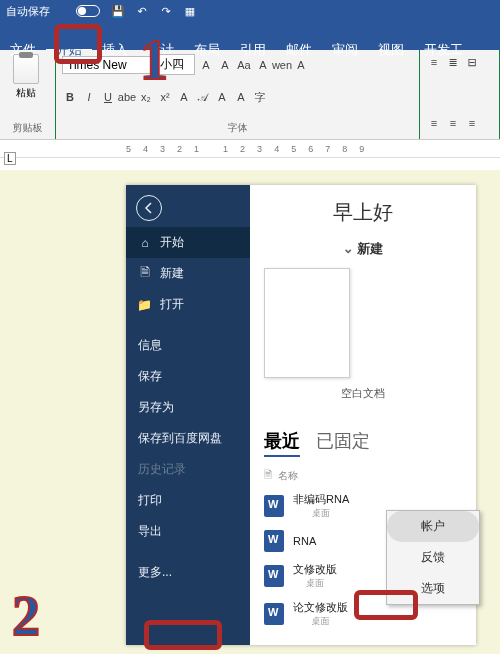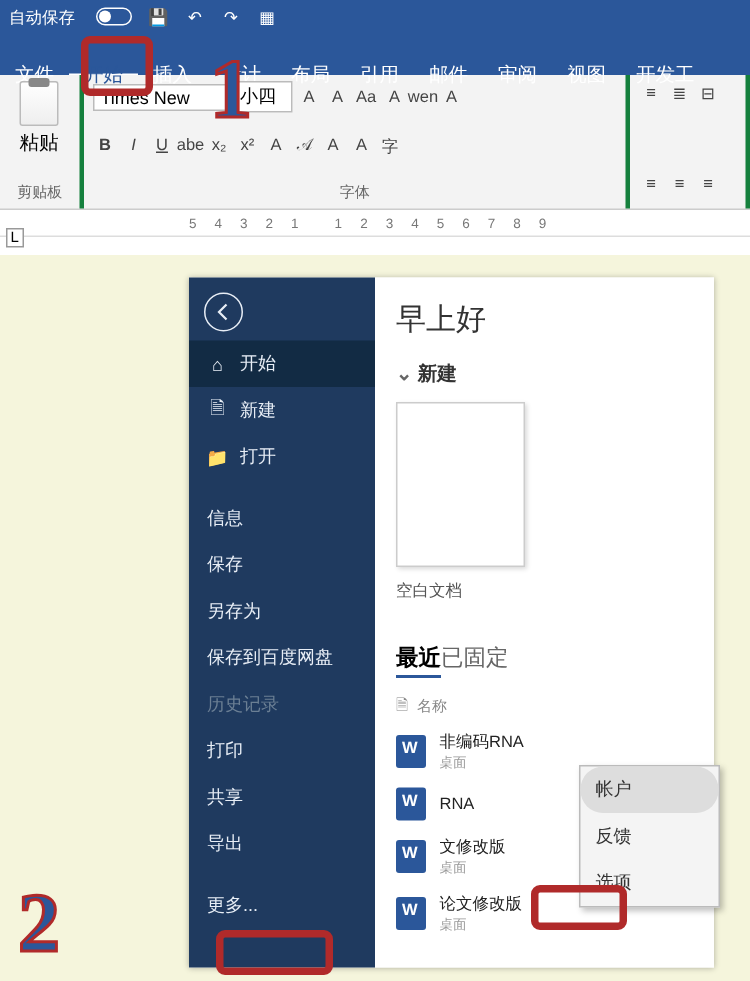--- a/index.html
+++ b/index.html
@@ -1,34 +1,34 @@
 <!DOCTYPE html>
 <html><head>
 <meta charset="utf-8">
 <style>
   * { box-sizing: border-box; margin: 0; padding: 0; font-family: "Microsoft YaHei", sans-serif; }
   body { width: 500px; height: 654px; background: #f5f5dc; position: relative; overflow: hidden; }
 
   
   .top-app { background: #fff; height: 170px; position: relative; }
   .titlebar { background: #2b579a; color: #fff; height: 22px; display: flex; align-items: center; font-size: 11px; padding: 0 6px; }
-  .titlebar .auto-save { margin-right: 8px; text-align: center; }
+  .titlebar .auto-save { margin-right: 20px; text-align: center; }
   .titlebar .toggle { width: 24px; height: 12px; border: 1px solid #fff; border-radius: 6px; margin: 0 6px; position: relative; }
   .titlebar .toggle::after { content: ""; width: 8px; height: 8px; background: #fff; border-radius: 50%; position: absolute; top: 1px; left: 1px; }
   .titlebar .qat-icon { width: 16px; height: 16px; margin: 0 4px; display: inline-flex; align-items: center; justify-content: center; }
 
   .tabs { display: flex; background: #2b579a; color: #fff; font-size: 13px; height: 28px; align-items: stretch; }
   .tab { padding: 0 10px; display: flex; align-items: center; cursor: pointer; margin-top: 27px; }
   .tab.active { background: #fff; color: #2b579a; }
 
   .ribbon { display: flex; background: #f3f3f3; height: 90px; border-bottom: 1px solid #ccc; }
-  .rg { border-right: 3px solid #15803d; padding: 4px 6px; display: flex; flex-direction: column; justify-content: space-between; }
+  .rg { border-right: 1px solid #15803d; padding: 4px 6px; display: flex; flex-direction: column; justify-content: space-between; }
   .rg-label { font-size: 10px; color: #666; text-align: center; margin-top: 2px; }
   .clipboard { width: 56px; }
-  .paste-btn { width: 40px; display: flex; flex-direction: column; align-items: center; font-size: 13px; }
+  .paste-btn { width: 40px; display: flex; flex-direction: column; align-items: center; font-size: 10px; }
   .paste-icon { width: 26px; height: 30px; background: linear-gradient(#fff,#eee); border: 1px solid #bbb; border-radius: 2px; margin-bottom: 2px; position: relative; }
   .paste-icon::before { content:""; position:absolute; top:-3px; left:50%; transform:translateX(-50%); width:14px; height:6px; background:#888; border-radius:2px; }
 
   .font-group { flex: 1; }
   .fg-row { display: flex; align-items: center; gap: 3px; margin-bottom: 4px; font-size: 12px; flex-wrap: nowrap;}
   .font-select { border: 1px solid #bbb; background: #fff; padding: 1px 4px; font-size: 12px; }
   .mini { width: 16px; height: 16px; border: 1px solid transparent; display: inline-flex; align-items: center; justify-content: center; font-size: 11px; color: #444; }
   .mini.b{font-weight:bold;} .mini.i{font-style:italic;} .mini.u{text-decoration:underline;}
 
   .para-group { width: 80px; }
@@ -47,28 +47,28 @@
   
   .backstage { position: absolute; top: 185px; left: 126px; width: 350px; height: 460px; display: flex; background: #fff; box-shadow: 0 0 4px rgba(0,0,0,0.3); }
   .bs-nav { width: 124px; background: #1f3a5f; color: #e8eef6; font-size: 12px; display: flex; flex-direction: column; position: relative; }
   .bs-back { width: 26px; height: 26px; border: 1.5px solid #e8eef6; border-radius: 50%; margin: 10px 10px 6px; display: flex; align-items: center; justify-content: center; }
   .bs-item { padding: 7px 12px; display: flex; align-items: center; gap: 8px; cursor: pointer; }
   .bs-item.active { background: #122b44; }
   .bs-item .icn { width: 14px; height: 14px; display: inline-flex; align-items:center; justify-content:center;}
   .bs-sep { height: 10px; }
   .bs-disabled { color: #6b7f94; }
 
-  .bs-main { flex: 1; padding: 14px 14px; font-size: 12px; color: #333; position: relative; background:#fff;}
+  .bs-main { flex: 1; padding: 14px 14px; font-size: 12px; color: #333; position: relative; background:#fff;text-align:center;}
   .greet { font-size: 20px; font-weight: 500; margin-bottom: 14px; }
   .section-h { font-size: 13px; font-weight: 600; margin-bottom: 10px; }
   .section-h::before{content:"⌄ "; color:#666;}
   .blank-thumb { width: 86px; height: 110px; background: #fff; border: 1px solid #ccc; box-shadow: 1px 1px 3px rgba(0,0,0,0.15); margin-bottom: 8px; }
   .thumb-label { font-size: 11px; color: #555; margin-bottom: 28px;}
 
-  .recent-tabs { display: flex; font-size: 15px; color: #666; margin-bottom: 10px;}
+  .recent-tabs { display: flex; gap: 16px; font-size: 18px; color: #666; margin-bottom: 10px;}
   .recent-tabs .rt.active { color: #000; font-weight:600; border-bottom: 2px solid #2b579a; padding-bottom:2px;}
   .list-head { font-size: 10px; color: #888; display:flex; align-items:center; gap:6px; margin-bottom:8px;}
   .doc-row { display: flex; align-items: center; gap: 9px; margin-bottom: 10px;}
   .doc-icon { width: 20px; height: 22px; background: #2b579a; border-radius: 2px; position: relative; }
   .doc-icon::after{content:"W"; color:#fff; font-size:11px; font-weight:bold; position:absolute; left:4px; top:3px;}
   .doc-meta .name{font-size:11px; color:#222;} .doc-meta .loc{font-size:9px; color:#999;}
 
   .popup { position: absolute; right: -4px; bottom: 40px; width: 94px; background: #f4f4f4; border: 1px solid #bbb; box-shadow: 2px 2px 4px rgba(0,0,0,0.25); font-size: 12px; }
   .popup div { padding: 7px 10px; border-radius: 15px; }
   .popup .sel { background: #ddd; }
@@ -210,23 +210,20 @@
         <div class="bs-item">
           <span>保存到百度网盘</span>
         </div>
         <div class="bs-item bs-disabled">
           <span>历史记录</span>
         </div>
         <div class="bs-item">
           <span>打印</span>
         </div>
         <div class="bs-item">
-          <span>共享</span>
-        </div>
-        <div class="bs-item">
           <span>导出</span>
         </div>
         <div class="bs-sep"></div>
         <div class="bs-item">
           <span>更多...</span>
         </div>
       </div>
   </div>
 
   <div class="bs-main">

